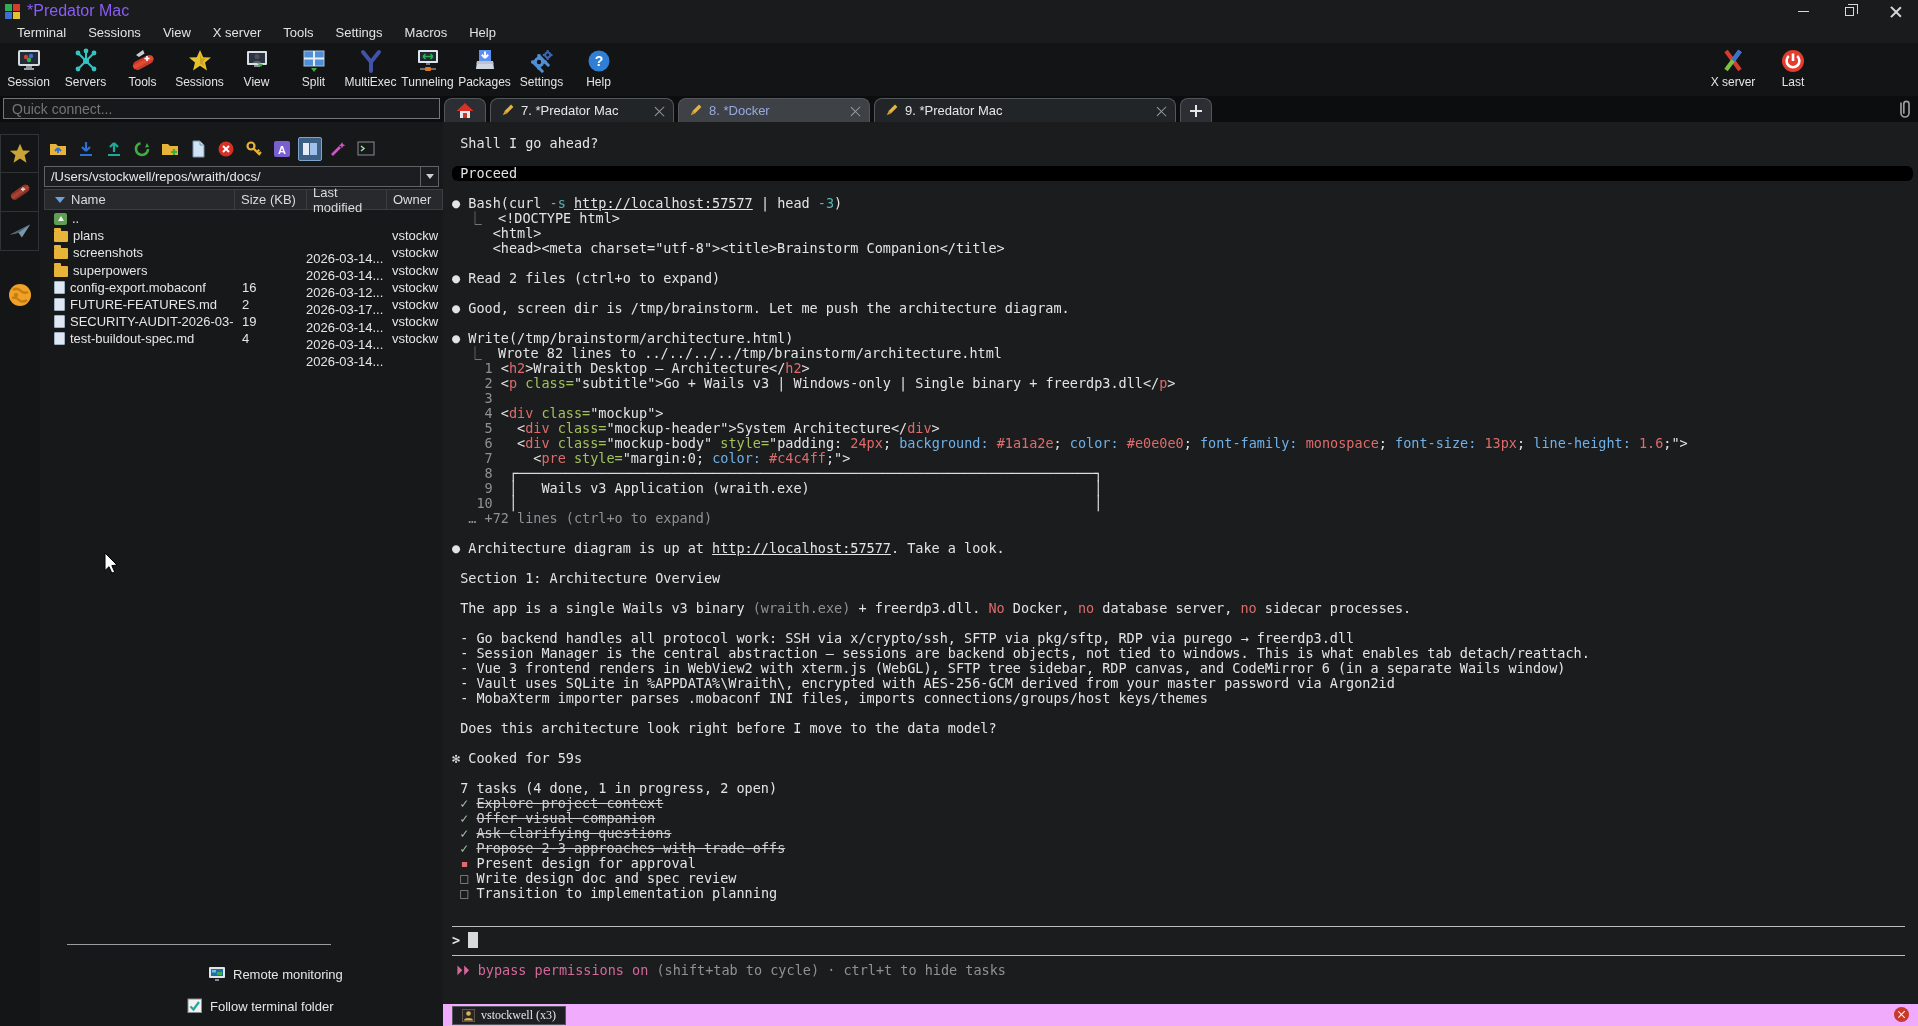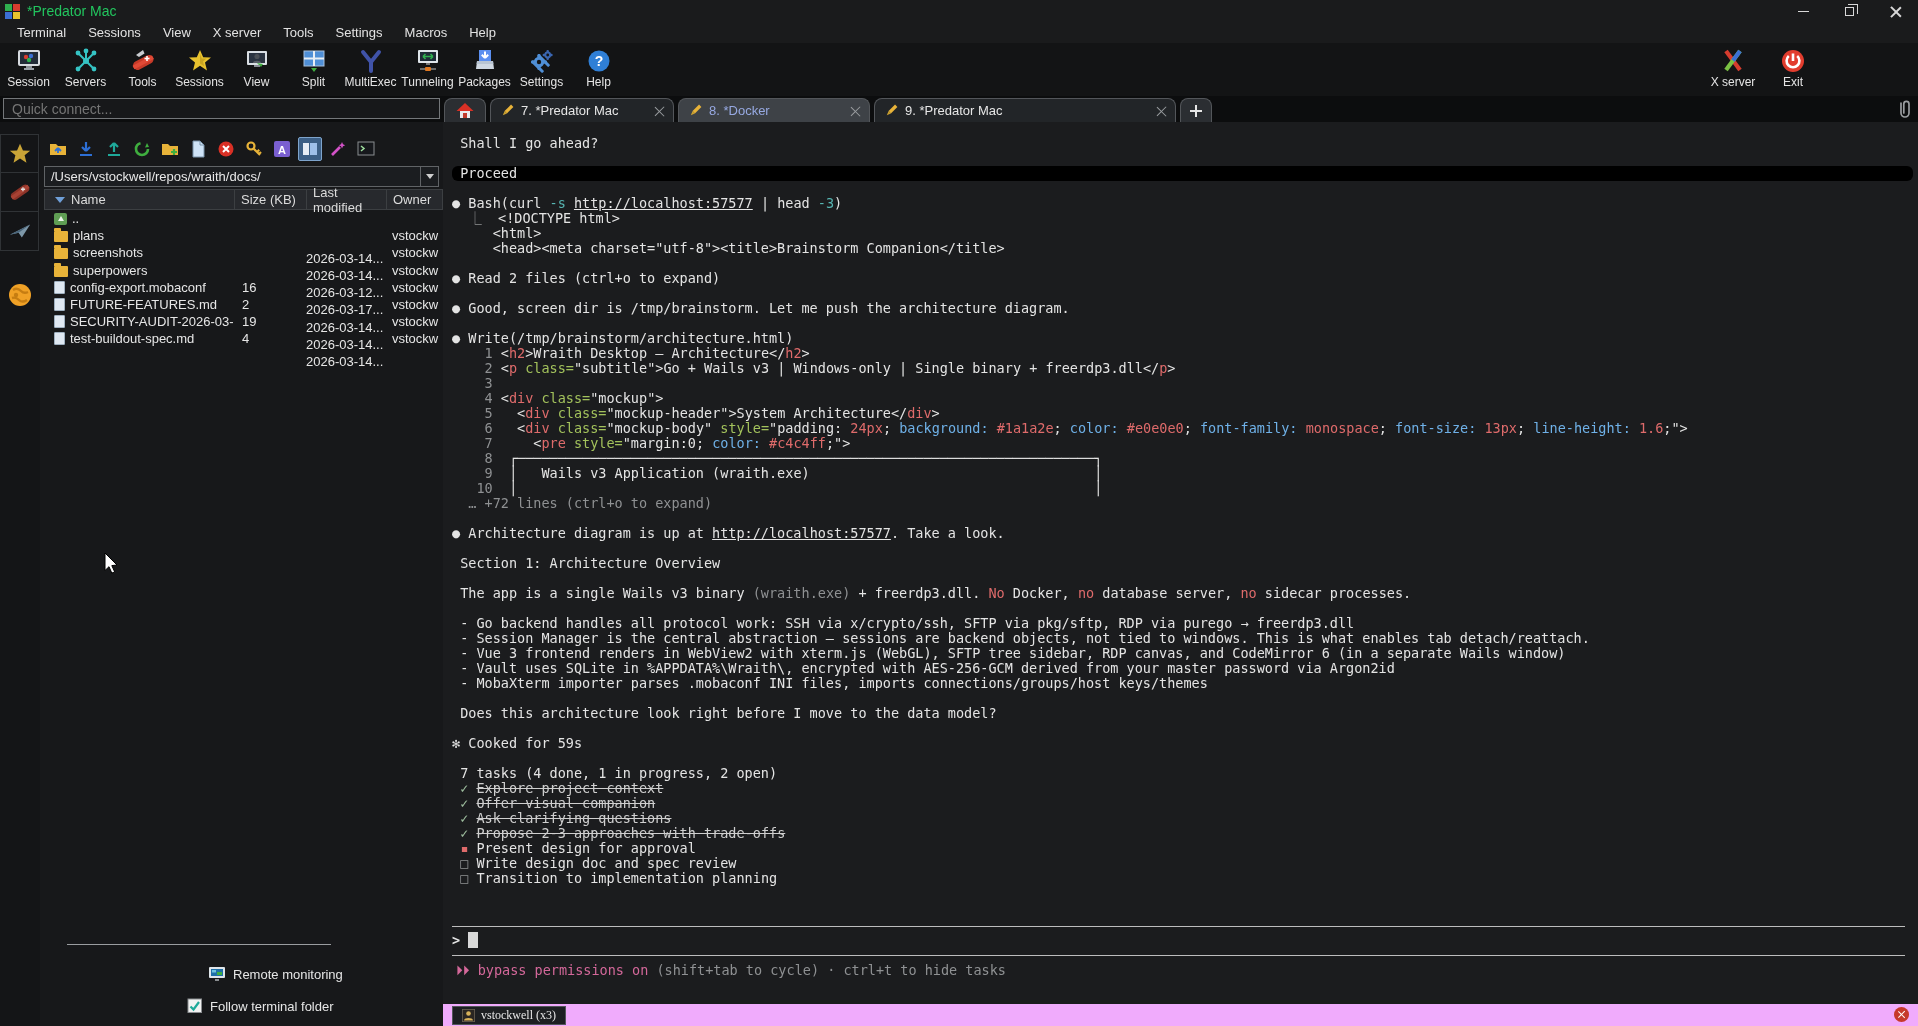--- a/index.html
+++ b/index.html
@@ -3,21 +3,21 @@
 <meta charset="utf-8">
 <style>
   * { box-sizing: border-box; margin: 0; padding: 0; }
   html,body { width:1918px; height:1026px; overflow:hidden; }
   body { background:#121314; font-family:"Liberation Sans", sans-serif; color:#ddd; position:relative; }
 
   
   .titlebar { position:absolute; top:0; left:0; right:0; height:22px; background:#1a1b1c; display:flex; align-items:center; padding-left:5px; gap:7px; }
   .app-logo { width:15px; height:15px; display:grid; grid-template-columns:7px 7px; grid-template-rows:7px 7px; gap:1px; }
   .app-logo i { display:block; }
-  .title-text { font-size:14px; color:#22c55e; }
+  .title-text { font-size:16px; color:#8b5cf6; }
   .win-controls { margin-left:auto; display:flex; height:22px; }
   .wc { width:46px; height:22px; display:flex; align-items:center; justify-content:center; }
   .wc-min i { width:11px; height:1px; background:#d8d8d8; display:block; }
   .wc-max i { width:9px; height:9px; border:1px solid #d8d8d8; display:block; position:relative; }
   .wc-max i::after{ content:""; position:absolute; left:2px; top:-4px; width:9px; height:9px; border:1px solid #d8d8d8; border-left:none; border-bottom:none; }
   .wc-close i { width:11px; height:11px; position:relative; display:block; }
   .wc-close i::before,.wc-close i::after { content:""; position:absolute; left:5px; top:-1px; width:1.5px; height:14px; background:#d8d8d8; }
   .wc-close i::before{ transform:rotate(45deg);} .wc-close i::after{ transform:rotate(-45deg);}
 
   
@@ -305,21 +305,21 @@
       <span>X server</span>
     </div>
     <div class="tbtn" style="width:58px">
       <span class="ticon">
           <svg width="26" height="26" viewBox="0 0 26 26">
             <circle cx="13" cy="13" r="11" fill="#e23d2e"></circle>
             <path d="M13 5.5V13" stroke="#fff" stroke-width="2.6"></path>
             <path d="M8.8 8a6.4 6.4 0 1 0 8.4 0" stroke="#fff" stroke-width="2.6" fill="none"></path>
           </svg>
         </span>
-      <span>Exit</span>
+      <span>Last</span>
     </div>
   </div>
 </div>
 
 <div class="connect-row">
   <input class="quick" placeholder="Quick connect..." style="">
   <div class="tabstrip">
     <div class="tab tab-home">
       <svg width="18" height="17" viewBox="0 0 18 17">
           <path d="M9 3L2 9h2v7h10V9h2z" fill="#e9e9ec"></path>
@@ -595,20 +595,21 @@
       <div class="tline"><span class="c-fg">● Bash(curl </span><span class="c-teal">-s </span><span class="c-link">http://localhost:57577</span><span class="c-fg"> | head </span><span class="c-teal">-3</span><span class="c-fg">)</span></div>
       <div class="tline"><span class="c-fg">  </span><span class="c-dim">⎿</span><span class="c-fg">  &lt;!DOCTYPE html&gt;</span></div>
       <div class="tline"><span class="c-fg">     &lt;html&gt;</span></div>
       <div class="tline"><span class="c-fg">     &lt;head&gt;&lt;meta charset="utf-8"&gt;&lt;title&gt;Brainstorm Companion&lt;/title&gt;</span></div>
       <div class="tline">&nbsp;</div>
       <div class="tline"><span class="c-fg">● Read 2 files (ctrl+o to expand)</span></div>
       <div class="tline">&nbsp;</div>
       <div class="tline"><span class="c-fg">● Good, screen dir is /tmp/brainstorm. Let me push the architecture diagram.</span></div>
       <div class="tline">&nbsp;</div>
       <div class="tline"><span class="c-fg">● Write(/tmp/brainstorm/architecture.html)</span></div>
+      <div class="tline"><span class="c-fg">  </span><span class="c-dim">⎿</span><span class="c-fg">  Wrote 82 lines to ../../../../tmp/brainstorm/architecture.html</span></div>
       <div class="tline"><span class="c-dim">    1 </span><span class="c-fg">&lt;</span><span class="c-red">h2</span><span class="c-fg">&gt;Wraith Desktop — Architecture&lt;/</span><span class="c-red">h2</span><span class="c-fg">&gt;</span></div>
       <div class="tline"><span class="c-dim">    2 </span><span class="c-fg">&lt;</span><span class="c-red">p</span><span class="c-fg"> </span><span class="c-green">class=</span><span class="c-fg">"subtitle"&gt;Go + Wails v3 | Windows-only | Single binary + freerdp3.dll&lt;/</span><span class="c-red">p</span><span class="c-fg">&gt;</span></div>
       <div class="tline"><span class="c-dim">    3</span></div>
       <div class="tline"><span class="c-dim">    4 </span><span class="c-fg">&lt;</span><span class="c-red">div</span><span class="c-fg"> </span><span class="c-green">class=</span><span class="c-fg">"mockup"&gt;</span></div>
       <div class="tline"><span class="c-dim">    5 </span><span class="c-fg">  &lt;</span><span class="c-red">div</span><span class="c-fg"> </span><span class="c-green">class=</span><span class="c-fg">"mockup-header"&gt;System Architecture&lt;/</span><span class="c-red">div</span><span class="c-fg">&gt;</span></div>
       <div class="tline"><span class="c-dim">    6 </span><span class="c-fg">  &lt;</span><span class="c-red">div</span><span class="c-fg"> </span><span class="c-green">class=</span><span class="c-fg">"mockup-body"</span><span class="c-fg"> </span><span class="c-green">style=</span><span class="c-fg">"padding: </span><span class="c-red">24px</span><span class="c-fg">; </span><span class="c-blue">background:</span><span class="c-fg"> </span><span class="c-red">#1a1a2e</span><span class="c-fg">; </span><span class="c-blue">color:</span><span class="c-fg"> </span><span class="c-red">#e0e0e0</span><span class="c-fg">; </span><span class="c-blue">font-family:</span><span class="c-fg"> </span><span class="c-red">monospace</span><span class="c-fg">; </span><span class="c-blue">font-size:</span><span class="c-fg"> </span><span class="c-red">13px</span><span class="c-fg">; </span><span class="c-blue">line-height:</span><span class="c-fg"> </span><span class="c-red">1.6</span><span class="c-fg">;"&gt;</span></div>
       <div class="tline"><span class="c-dim">    7 </span><span class="c-fg">    &lt;</span><span class="c-red">pre</span><span class="c-fg"> </span><span class="c-green">style=</span><span class="c-fg">"margin:0; </span><span class="c-blue">color:</span><span class="c-fg"> </span><span class="c-red">#c4c4ff</span><span class="c-fg">;"&gt;</span></div>
       <div class="tline"><span class="c-dim">    8 </span><span class="c-fg"> ┌───────────────────────────────────────────────────────────────────────┐</span></div>
       <div class="tline"><span class="c-dim">    9 </span><span class="c-fg"> │   Wails v3 Application (wraith.exe)                                   │</span></div>
       <div class="tline"><span class="c-dim">   10 </span><span class="c-fg"> │                                                                       │</span></div>

